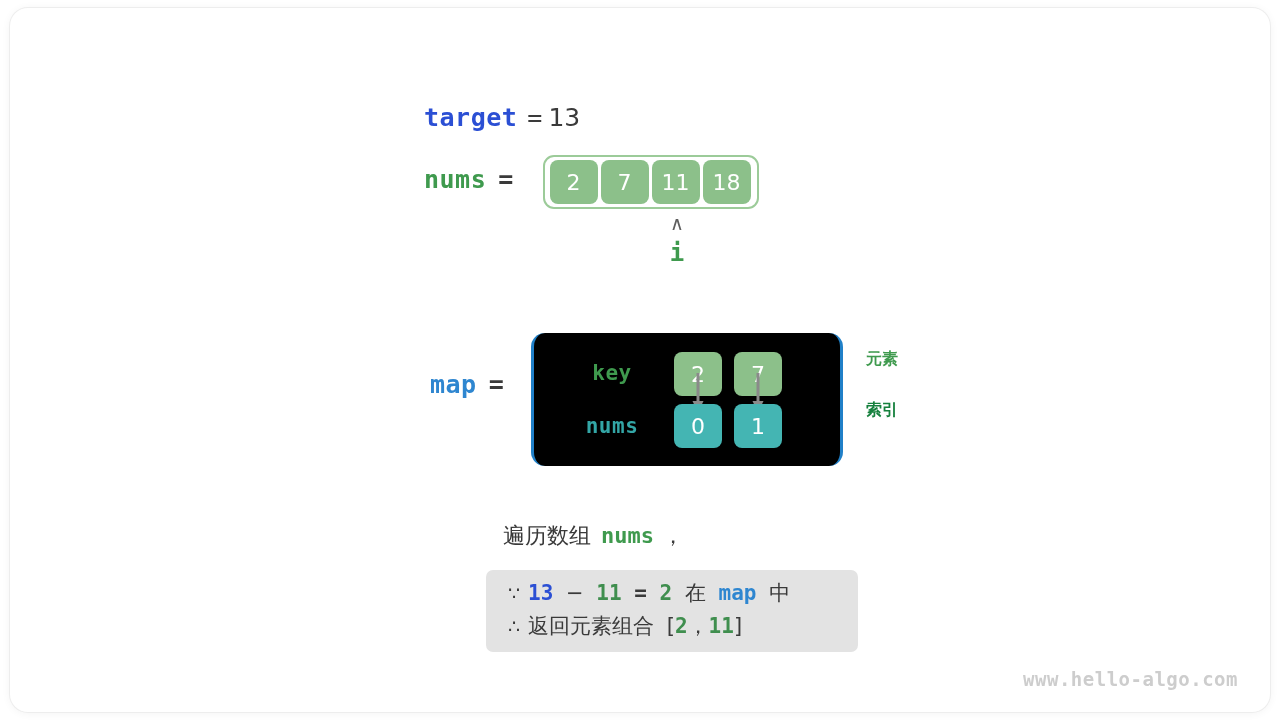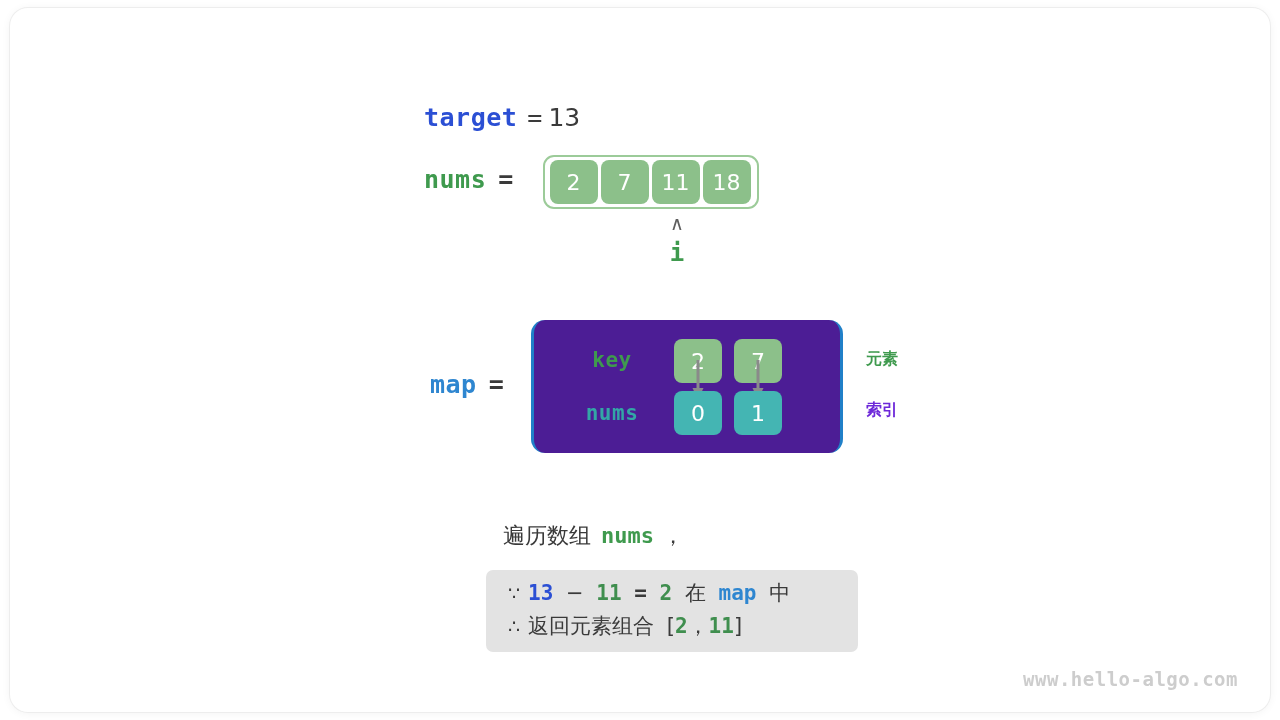--- a/index.html
+++ b/index.html
@@ -154,25 +154,25 @@
   }
   #map-eq {
     font-size: 25px;
     color: #3a3a3a;
     padding-left: 12px;
   }
 
   #map-box {
     position: absolute;
     left: 521px;
-    top: 312px;
+    top: 325px;
     width: 312px;
     height: 133px;
     box-sizing: border-box;
-    background: #4c1d95;
+    background: #000000;
     border-left: 3px solid #2080c8;
     border-right: 3px solid #2080c8;
     border-radius: 14px;
   }
   #map-grid {
     position: absolute;
     left: 0;
     top: 0;
     width: 100%;
     height: 100%;
@@ -216,21 +216,21 @@
   .kv-arrow.col1 { left: 217px; }
 
   .side-label {
     position: absolute;
     left: 856px;
     font-size: 16px;
     font-weight: bold;
     font-family: "DejaVu Sans", "Liberation Sans", sans-serif;
   }
   #side-label-element { top: 341px; color: #3f9a4e; }
-  #side-label-index   { top: 392px; color: #6d28d9; }
+  #side-label-index   { top: 392px; color: #15803d; }
 
   
   #caption-line {
     position: absolute;
     left: 493px;
     top: 513px;
     font-size: 22px;
     white-space: pre;
     display: flex;
     align-items: baseline;

